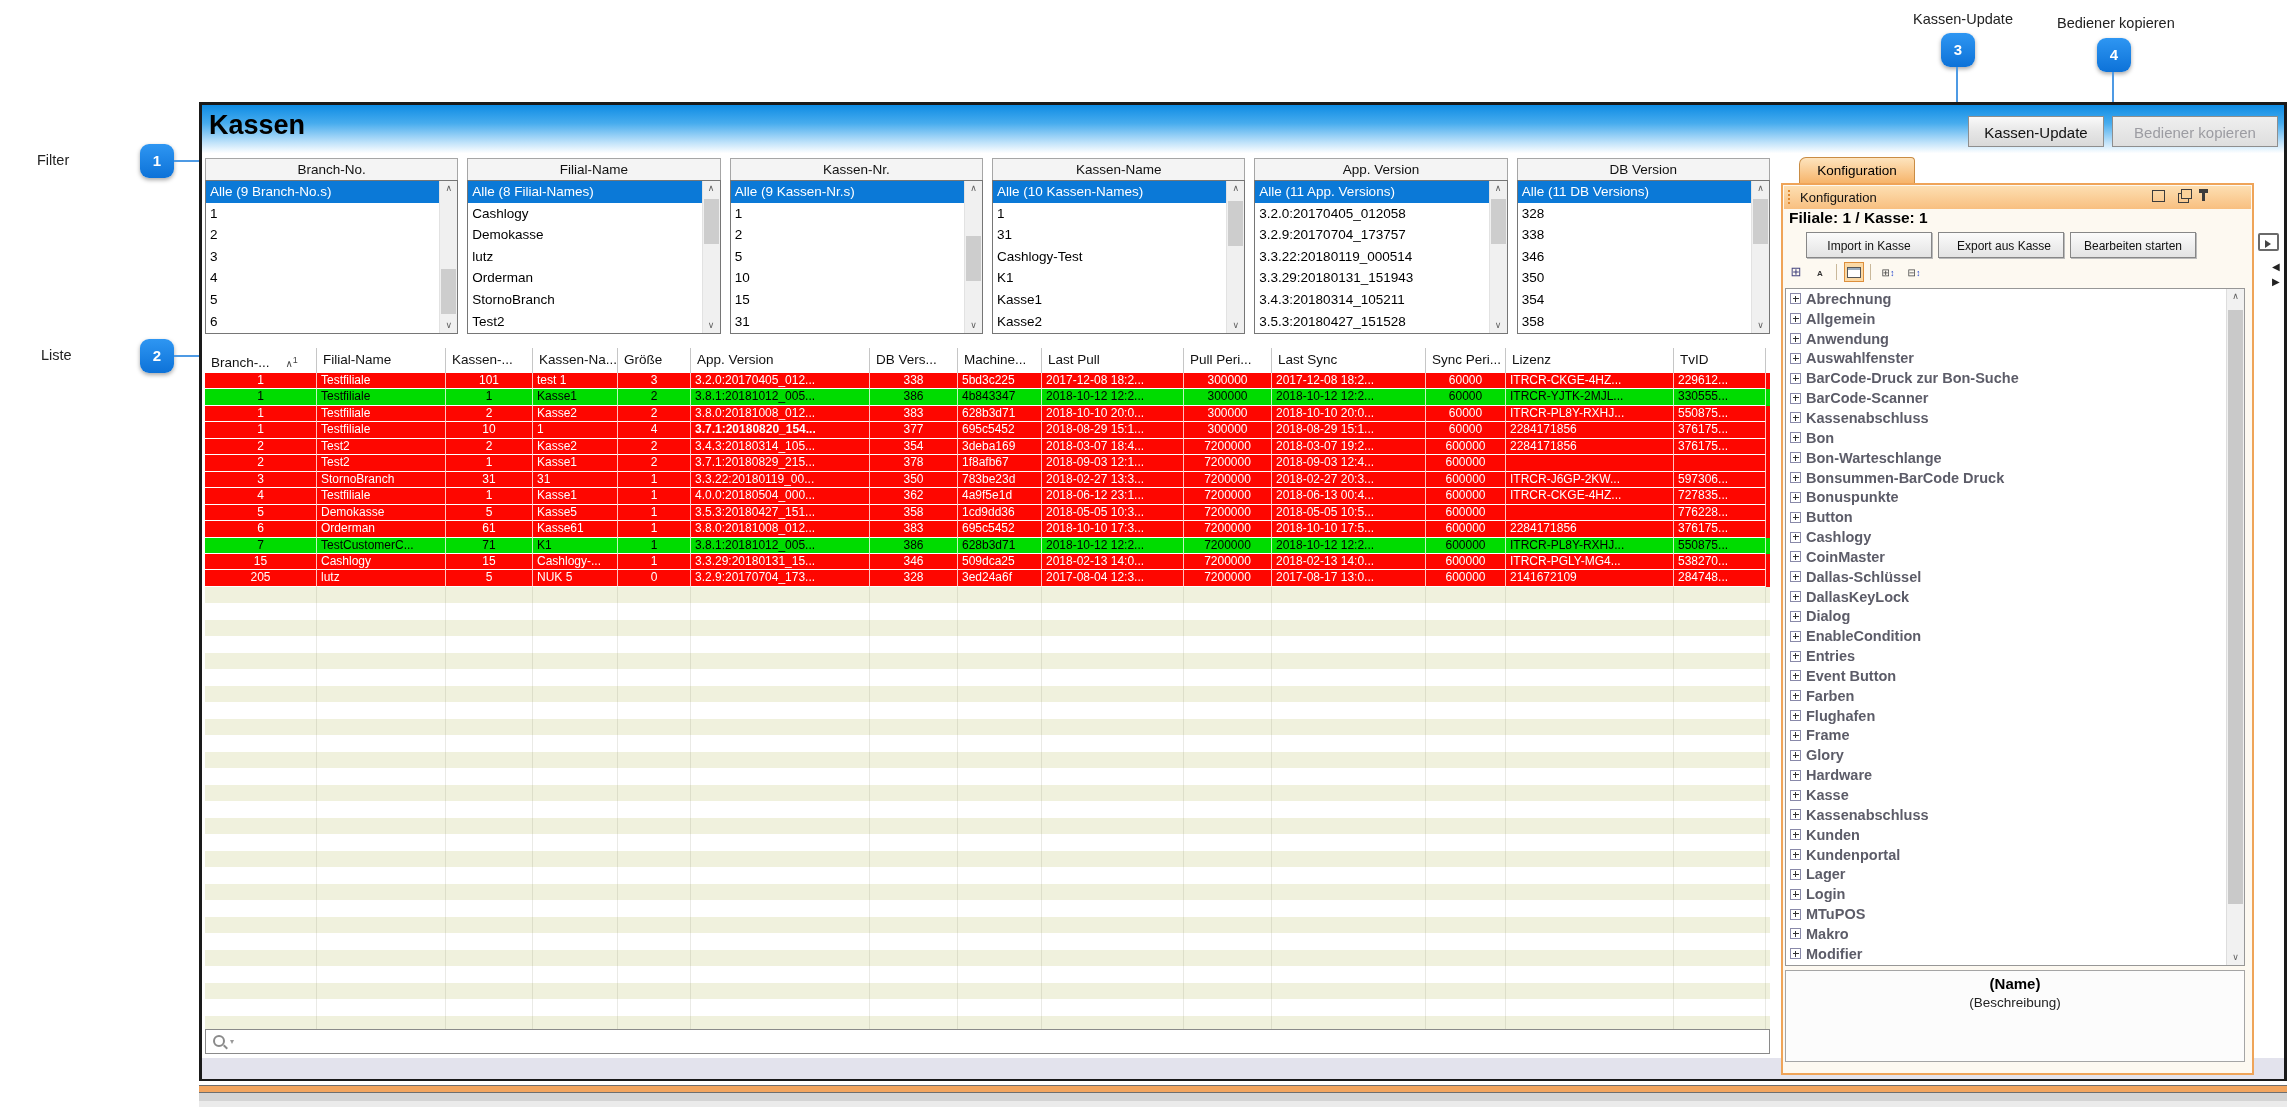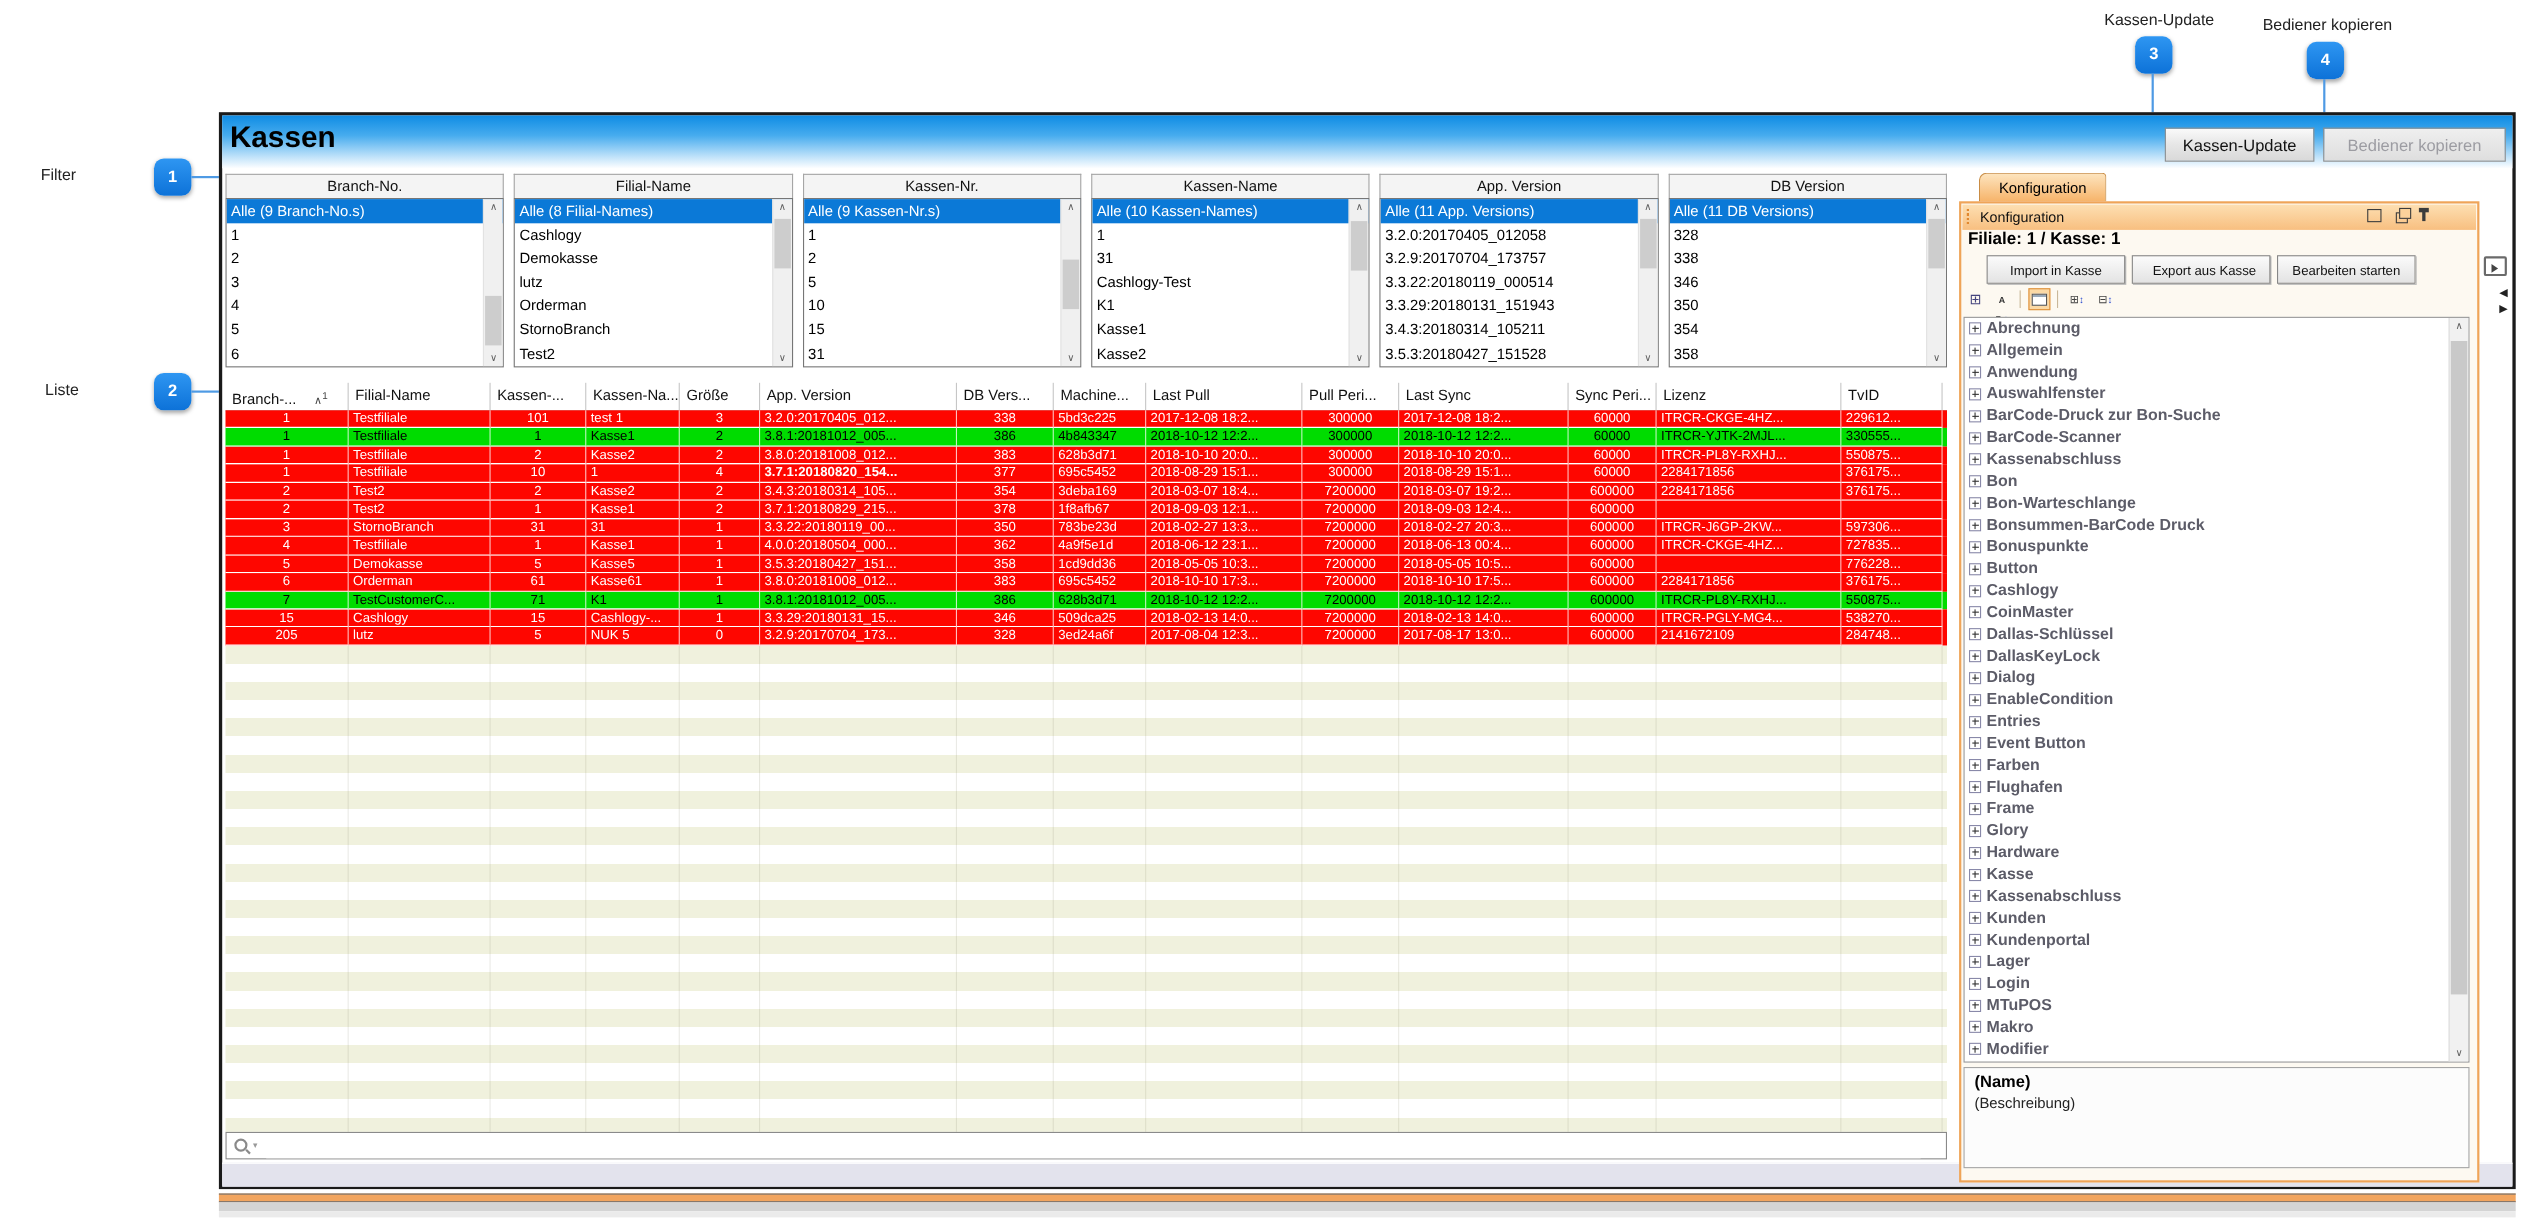--- a/index.html
+++ b/index.html
@@ -119,21 +119,21 @@
   .titem{height:19.85px;display:flex;align-items:center;font-size:14.5px;font-weight:bold;color:#5c5c68;
          white-space:nowrap;overflow:hidden;}
   .texp{width:11px;height:11px;border:1px solid #8989a9;margin:0 5px 0 4px;position:relative;
         background:#fff;flex:0 0 11px;box-sizing:border-box;}
   .texp::before{content:"";position:absolute;left:1.5px;right:1.5px;top:3.8px;height:1px;background:#333;}
   .texp::after{content:"";position:absolute;top:1.5px;bottom:1.5px;left:3.8px;width:1px;background:#333;}
   .kscroll{position:absolute;top:0;right:0;bottom:0;width:17px;background:#f1f1f1;border-left:1px solid #ddd;}
   .kthumb{position:absolute;left:1px;width:15px;top:21px;height:594px;background:#c9c9c9;}
 
   .kinfo{position:absolute;left:1785px;top:970px;width:460px;height:92px;border:1px solid #a5a5a5;
-         background:#fcfcfc;box-sizing:border-box;padding:4px 9px;}
+         background:#fcfcfc;box-sizing:border-box;padding:4px 9px;text-align:center;}
   .iname{font-size:15px;font-weight:bold;color:#000;}
   .idesc{font-size:13.5px;color:#222;margin-top:3px;}
 
   .popout{position:absolute;left:2256px;top:231px;width:24px;height:22px;}
   .popout .w{position:absolute;left:2px;top:2px;width:17px;height:14px;border:2px solid #6a6a6a;
              border-radius:2px;background:#fff;}
   .popout .a{position:absolute;left:9px;top:9px;width:0;height:0;border-left:6px solid #444;
              border-top:4px solid transparent;border-bottom:4px solid transparent;}
   .navarr{position:absolute;font-size:10px;color:#222;line-height:10px;}
 </style>

